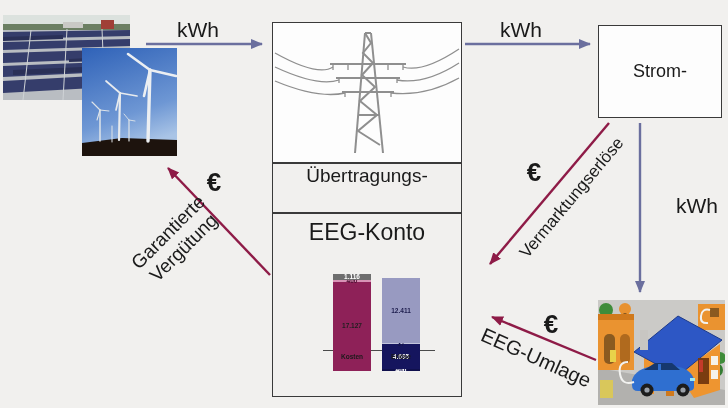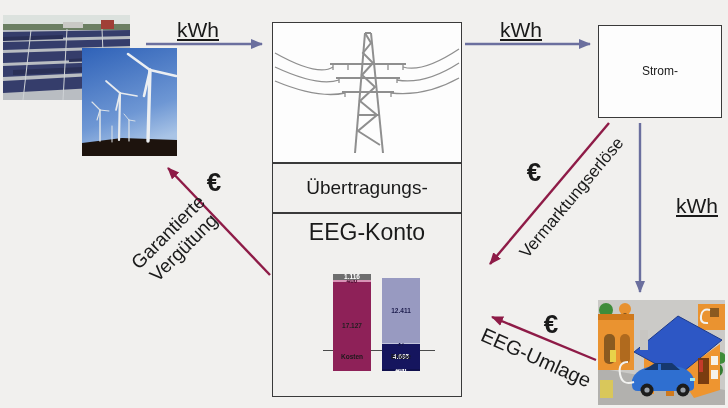--- a/index.html
+++ b/index.html
@@ -2,35 +2,35 @@
 <html><head>
 <meta charset="utf-8">
 <style>
   html,body{margin:0;padding:0;}
   body{font-family:"Liberation Sans","DejaVu Sans",sans-serif;background:#e8e7e5;}
   #stage{position:relative;width:728px;height:408px;background:#f1f0ee;overflow:hidden;color:#1a1a1a;}
   .photo{position:absolute;overflow:hidden;}
   .photo svg{display:block;}
   .box{position:absolute;border:1px solid #3a3a3a;box-sizing:border-box;background:#f1f0ee;}
   .white{background:#fdfdfd;}
-  .tso-box{display:flex;flex-direction:column;justify-content:center;text-align:center;
+  .tso-box{display:flex;flex-direction:row;justify-content:center;text-align:center;
            font-size:19px;line-height:1.26;}
   .exch-box{display:flex;flex-direction:column;justify-content:center;text-align:center;
-           font-size:12px;line-height:1.3;}
+           font-size:18px;line-height:1.3;}
   .eeg-title{text-align:center;font-size:23px;margin-top:5px;}
   .axis{position:absolute;left:50px;top:136px;width:112px;height:1px;background:#4a4a4a;}
   #chart-bars{position:absolute;left:60px;bottom:25px;display:flex;gap:11px;align-items:flex-end;}
   .bar-col{display:flex;flex-direction:column-reverse;width:38px;}
   .seg{position:relative;width:100%;}
   .seg-lbl{position:absolute;left:0;right:0;top:50%;transform:translateY(-50%);
            text-align:center;font-size:6.5px;font-weight:bold;line-height:1;white-space:nowrap;}
   #chart-cats{position:absolute;left:60px;top:139px;display:flex;gap:11px;}
   .cat-lbl{width:38px;text-align:center;font-size:6.5px;font-weight:bold;}
   .lbl{position:absolute;transform:translate(-50%,-50%);white-space:nowrap;}
-  .kwh{font-size:21px;text-decoration:underline;}
+  .kwh{font-size:21px;}
   .euro{font-size:26px;font-weight:bold;}
   .rot{text-align:center;}
   #arrows{position:absolute;left:0;top:0;pointer-events:none;}
 </style>
 </head>
 <body>
 
 <div id="stage">
 
   <div class="photo" style="left:3px;top:15px;width:127px;height:85px;z-index:1;">

